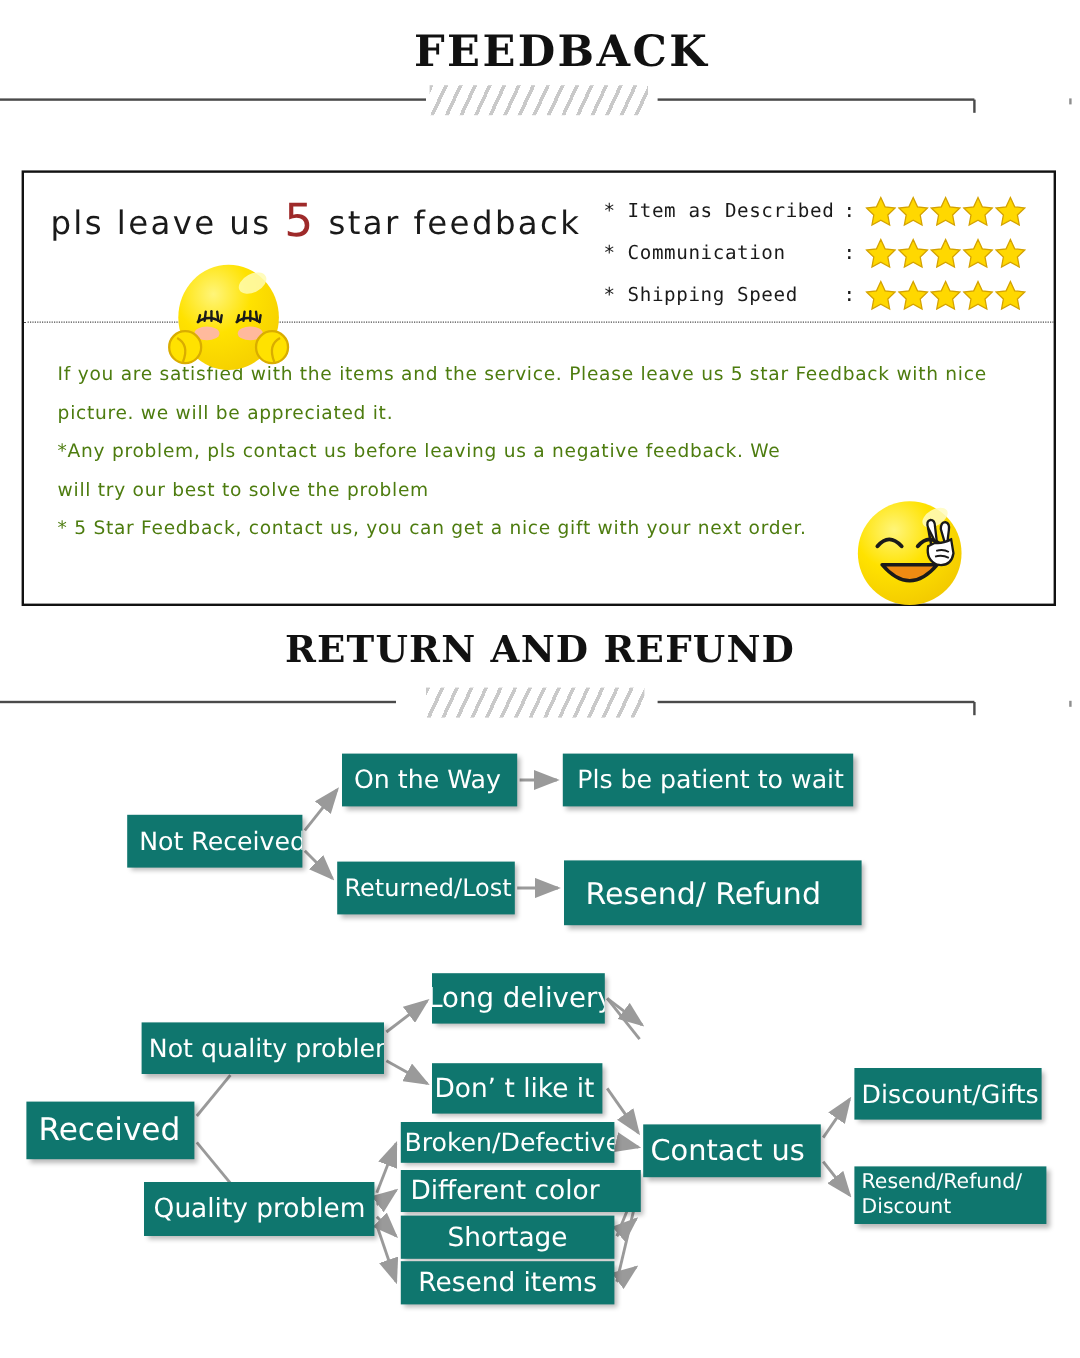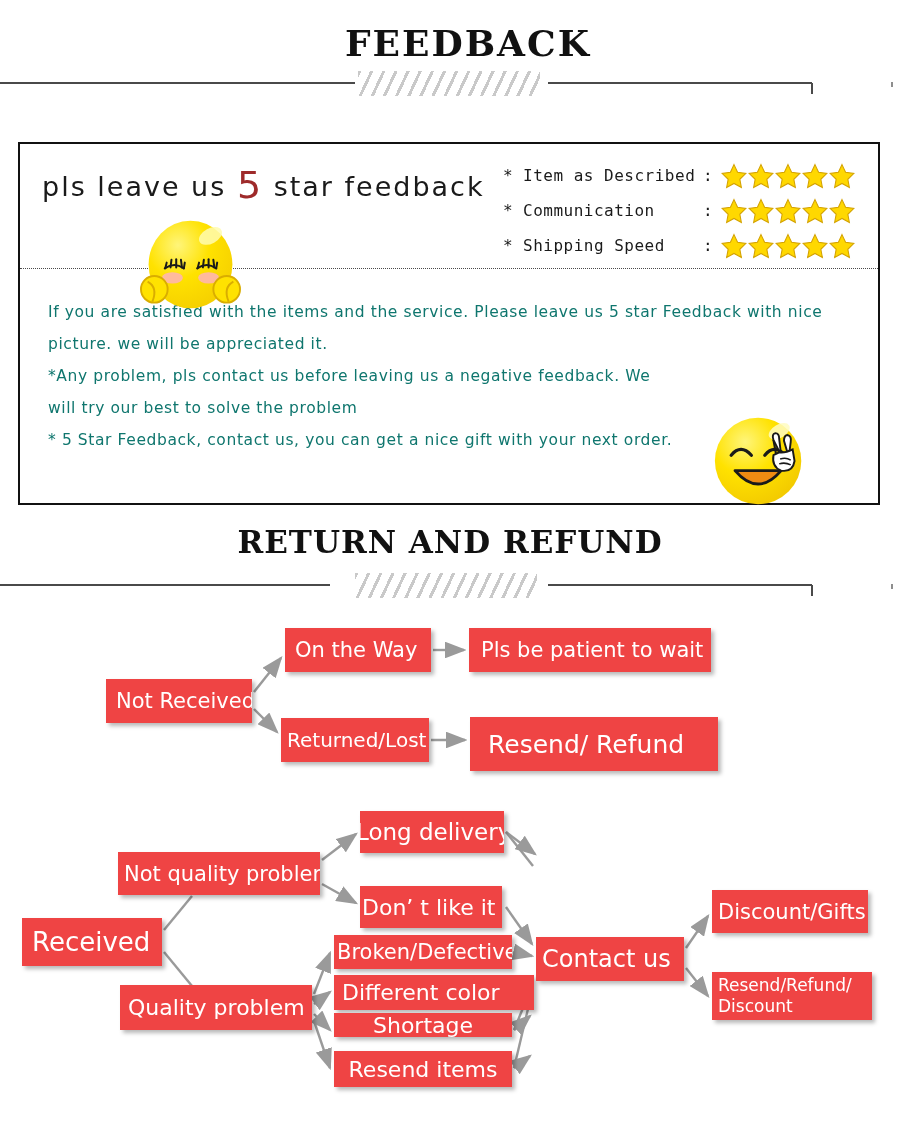--- a/index.html
+++ b/index.html
@@ -142,21 +142,21 @@
   }
 
   #panel-body {
     position: absolute;
     left: 0; top: 124px; right: 0; bottom: 0;
     padding: 28px 0 0 28px;
   }
   .body-line {
     font-family: "DejaVu Sans", sans-serif;
     font-size: 15.5px;
-    color: #0f766e;
+    color: #4d7c0f;
     letter-spacing: 0.6px;
     line-height: 32px;
     white-space: nowrap;
   }
 
   
   #emoji-peace {
     position: absolute;
     left: 692px; top: 269px;
     width: 96px; height: 96px;
@@ -169,21 +169,21 @@
     left: 0; top: 596px;
     width: 900px; height: 510px;
   }
   #flow-svg {
     position: absolute;
     left: 0; top: 0;
     width: 900px; height: 510px;
   }
   .node {
     position: absolute;
-    background: #ef4444;
+    background: #0f766e;
     color: #ffffff;
     font-family: "DejaVu Sans", sans-serif;
     display: flex;
     align-items: center;
     box-shadow: 3px 3px 4px rgba(0,0,0,0.28);
     overflow: hidden;
     white-space: nowrap;
     z-index: 3;
   }
 </style>
@@ -444,21 +444,21 @@
   </div>
 
   <div class="node" style="left:334px;top:339px;width:178px;height:34px;font-size:21px;padding-left:3px;">
     <span>Broken/Defective</span>
   </div>
 
   <div class="node" style="left:334px;top:379px;width:200px;height:35px;font-size:22px;padding-left:8px;">
     <span>Different color</span>
   </div>
 
-  <div class="node" style="left:334px;top:417px;width:178px;height:24px;font-size:22px;justify-content:center;">
+  <div class="node" style="left:334px;top:417px;width:178px;height:36px;font-size:22px;justify-content:center;">
     <span>Shortage</span>
   </div>
 
   <div class="node" style="left:334px;top:455px;width:178px;height:36px;font-size:22px;justify-content:center;">
     <span>Resend items</span>
   </div>
 
   <div class="node" style="left:536px;top:341px;width:148px;height:44px;font-size:24px;padding-left:6px;">
     <span>Contact us</span>
   </div>

